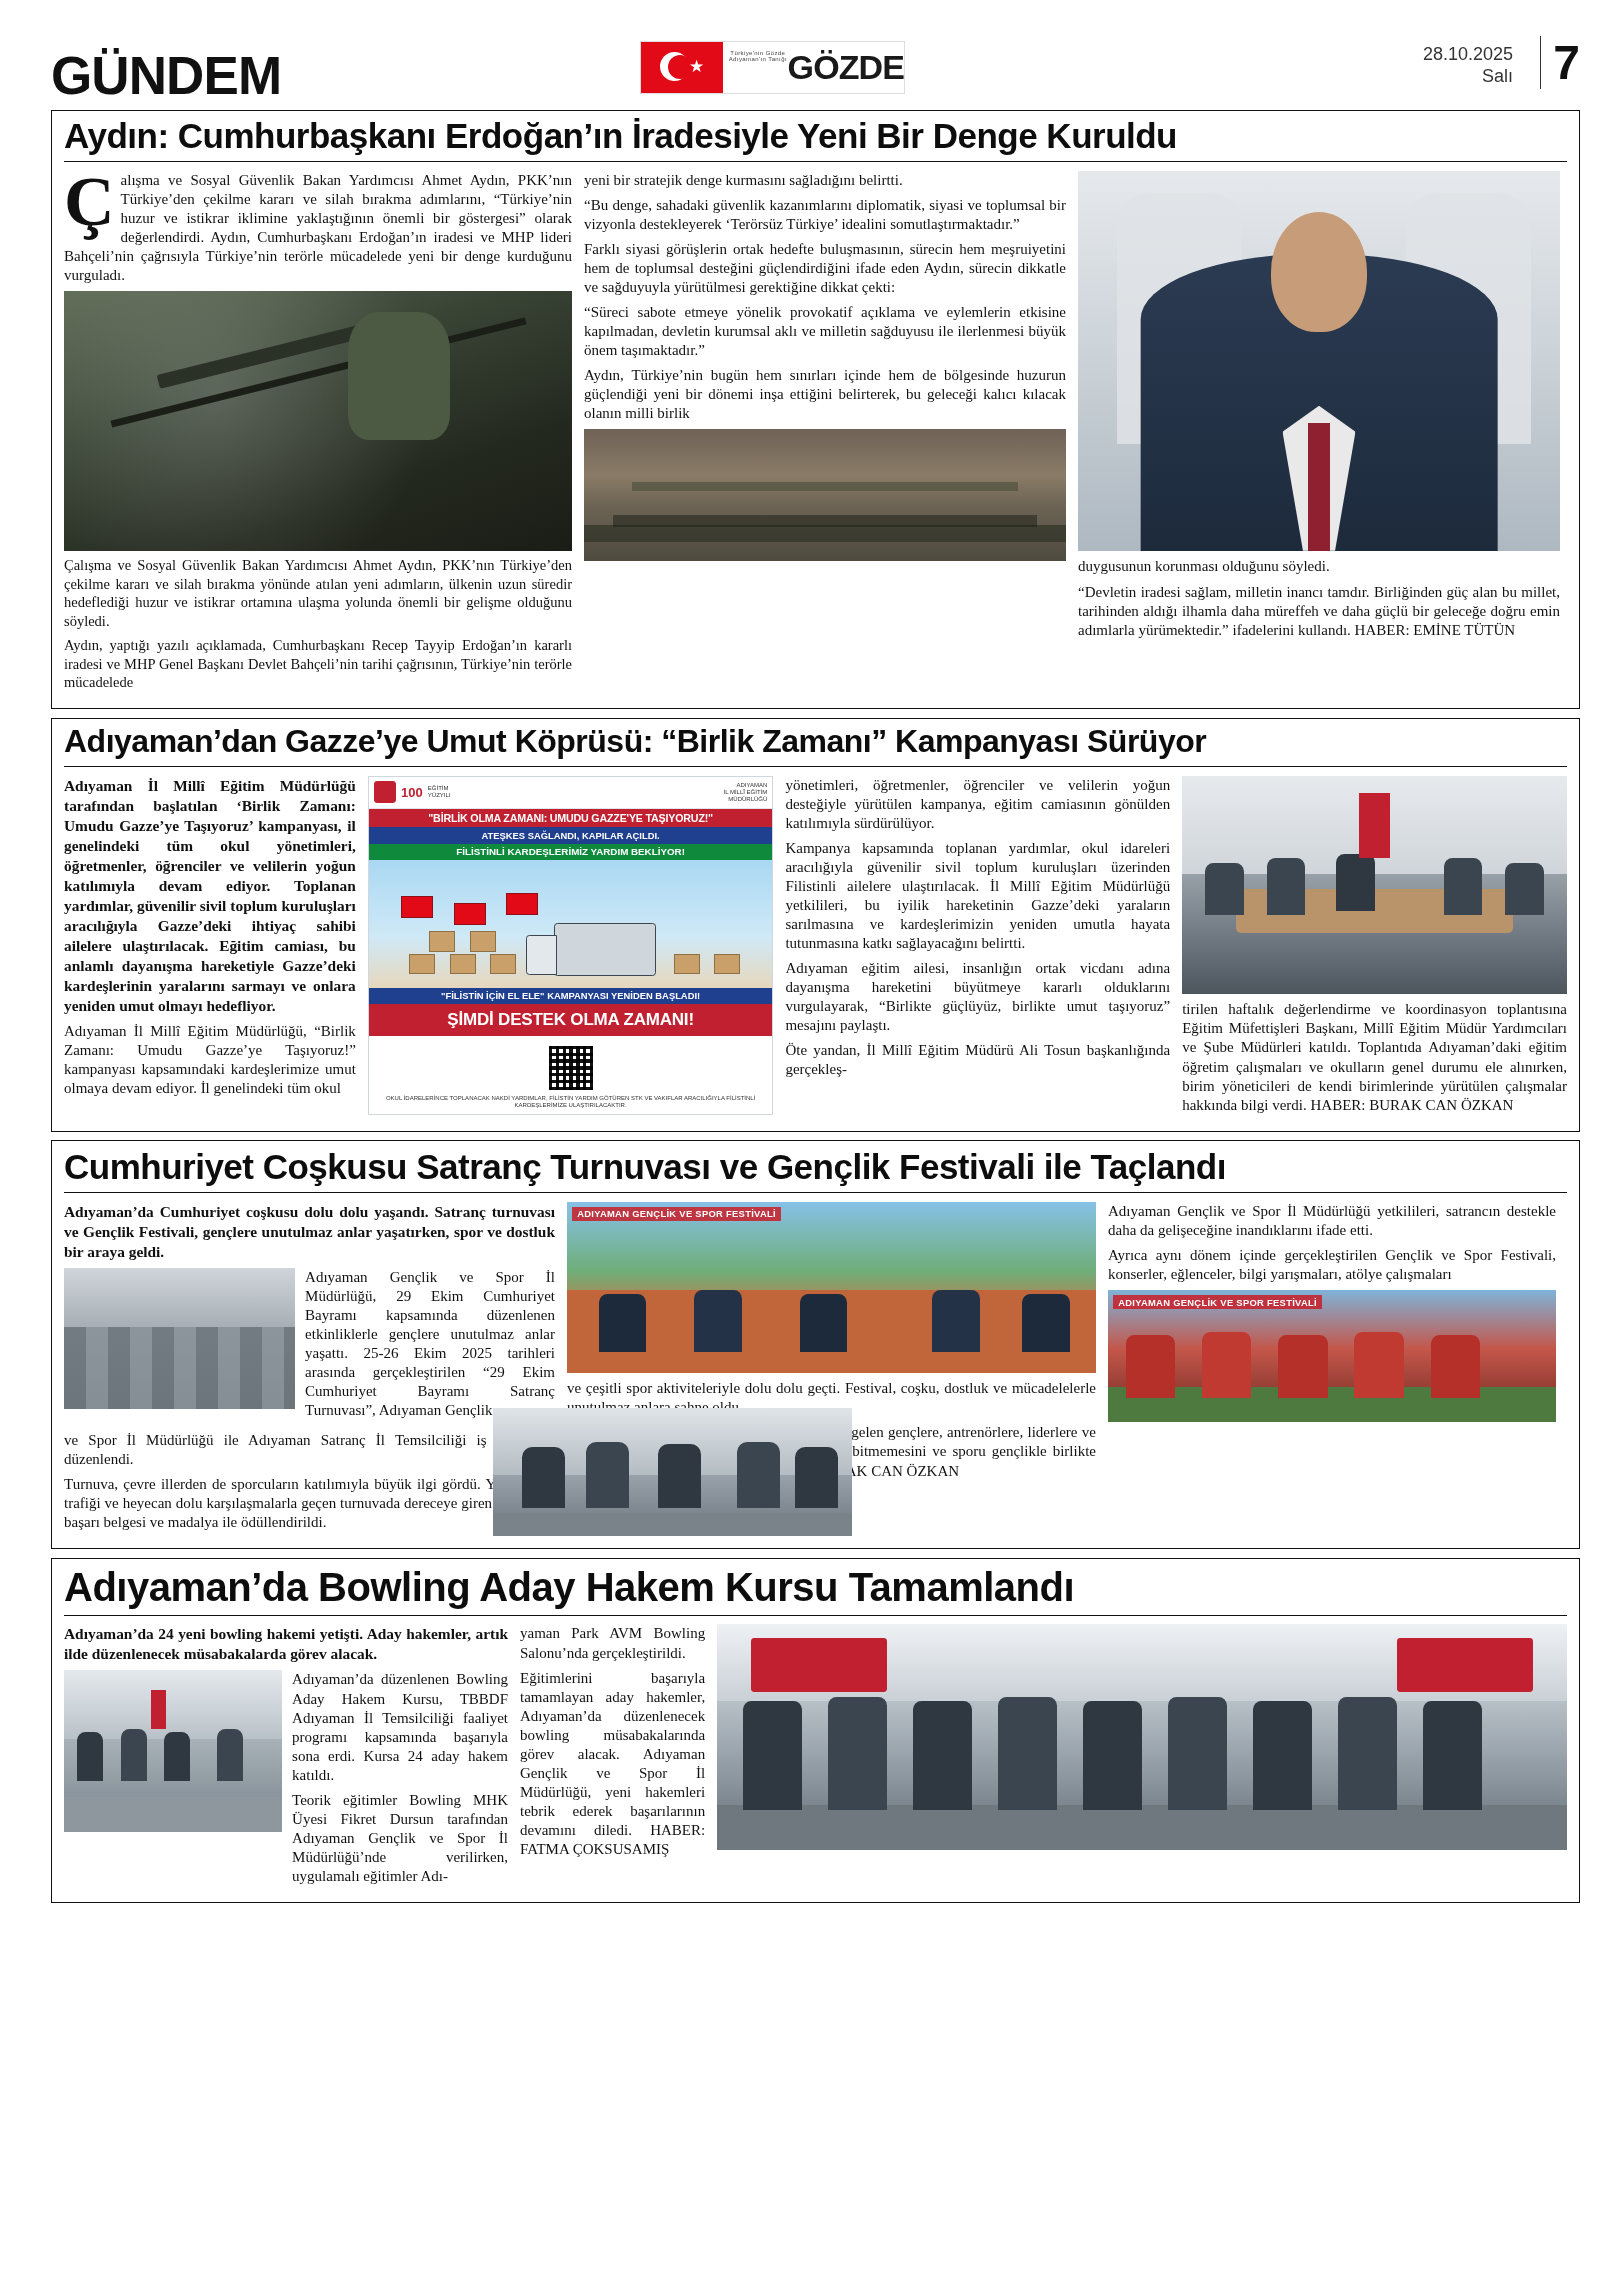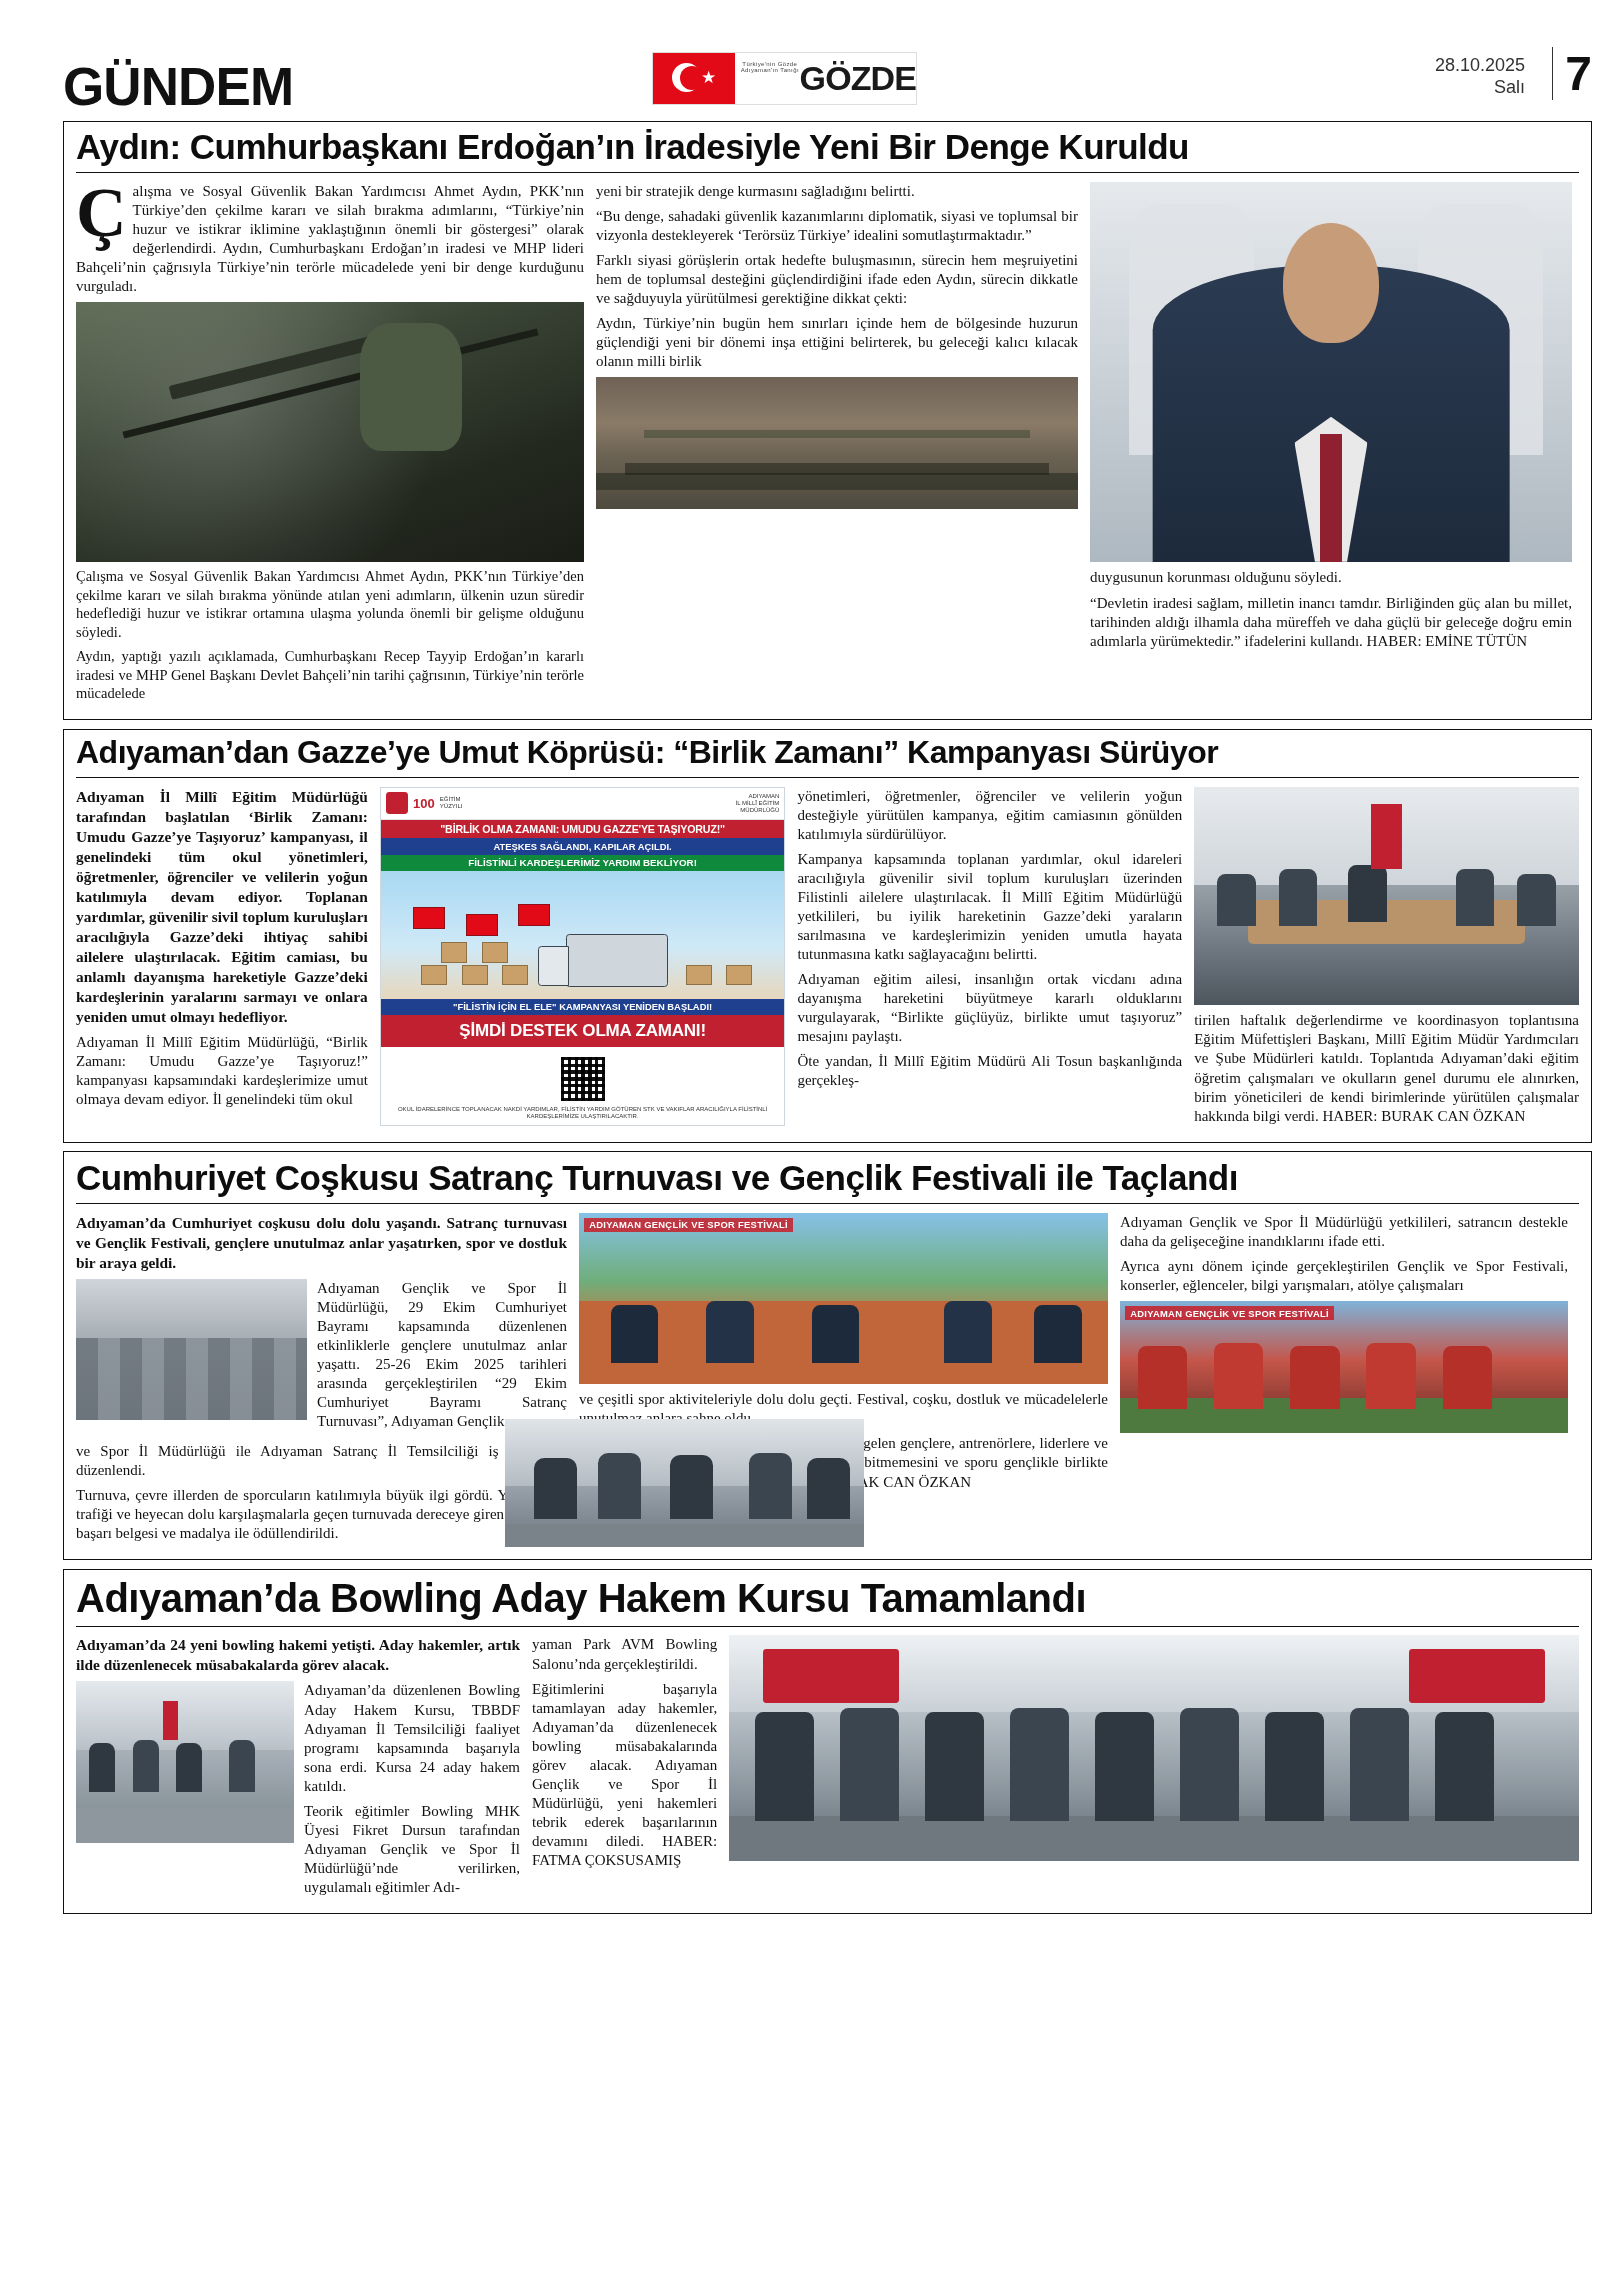--- a/index.html
+++ b/index.html
@@ -6,22 +6,22 @@
   html, body { margin:0; padding:0; }
   body {
     width:1623px; height:2295px;
     background:#ffffff;
     font-family:"Liberation Serif", serif;
     color:#111;
     position:relative;
   }
   .page {
     position:absolute;
-    left:51px; top:45px;
-    width:1529px; height:2237px;margin-left:12px;
+    left:51px; top:34px;
+    width:1529px; height:2237px;
   }
 
   
   .masthead {
     position:relative;
     height:67px;
     display:flex;
     align-items:flex-end;
   }
   .masthead-title {
@@ -378,20 +378,21 @@
         </div>
 
         <p class="caption">Çalışma ve Sosyal Güvenlik Bakan Yardımcısı Ahmet Aydın, PKK’nın Türkiye’den çekilme kararı ve silah bırakma yönünde atılan yeni adımların, ülkenin uzun süredir hedeflediği huzur ve istikrar ortamına ulaşma yolunda önemli bir gelişme olduğunu söyledi.</p>
         <p class="caption">Aydın, yaptığı yazılı açıklamada, Cumhurbaşkanı Recep Tayyip Erdoğan’ın kararlı iradesi ve MHP Genel Başkanı Devlet Bahçeli’nin tarihi çağrısının, Türkiye’nin terörle mücadelede</p>
       </div>
 
       <div style="width:482px;">
         <p class="body-text">yeni bir stratejik denge kurmasını sağladığını belirtti.</p>
         <p class="body-text">“Bu denge, sahadaki güvenlik kazanımlarını diplomatik, siyasi ve toplumsal bir vizyonla destekleyerek ‘Terörsüz Türkiye’ idealini somutlaştırmaktadır.”</p>
         <p class="body-text">Farklı siyasi görüşlerin ortak hedefte buluşmasının, sürecin hem meşruiyetini hem de toplumsal desteğini güçlendirdiğini ifade eden Aydın, sürecin dikkatle ve sağduyuyla yürütülmesi gerektiğine dikkat çekti:</p>
+        <p class="body-text">“Süreci sabote etmeye yönelik provokatif açıklama ve eylemlerin etkisine kapılmadan, devletin kurumsal aklı ve milletin sağduyusu ile ilerlenmesi büyük önem taşımaktadır.”</p>
         <p class="body-text">Aydın, Türkiye’nin bugün hem sınırları içinde hem de bölgesinde huzurun güçlendiği yeni bir dönemi inşa ettiğini belirterek, bu geleceği kalıcı kılacak olanın milli birlik</p>
 
         <div class="photo ph-field" style="width:100%;height:132px;margin-top:5.1px;">
           <div style="position:absolute;left:0;bottom:19px;width:100%;height:17px;background:rgba(35,40,30,.55);"></div>
           <div style="position:absolute;left:6%;bottom:34px;width:88%;height:12px;background:rgba(25,30,22,.5);"></div>
           <div style="position:absolute;left:10%;top:40%;width:80%;height:8.5px;background:rgba(60,70,50,.5);"></div>
         </div>
       </div>
 
       <div style="width:482px;">

